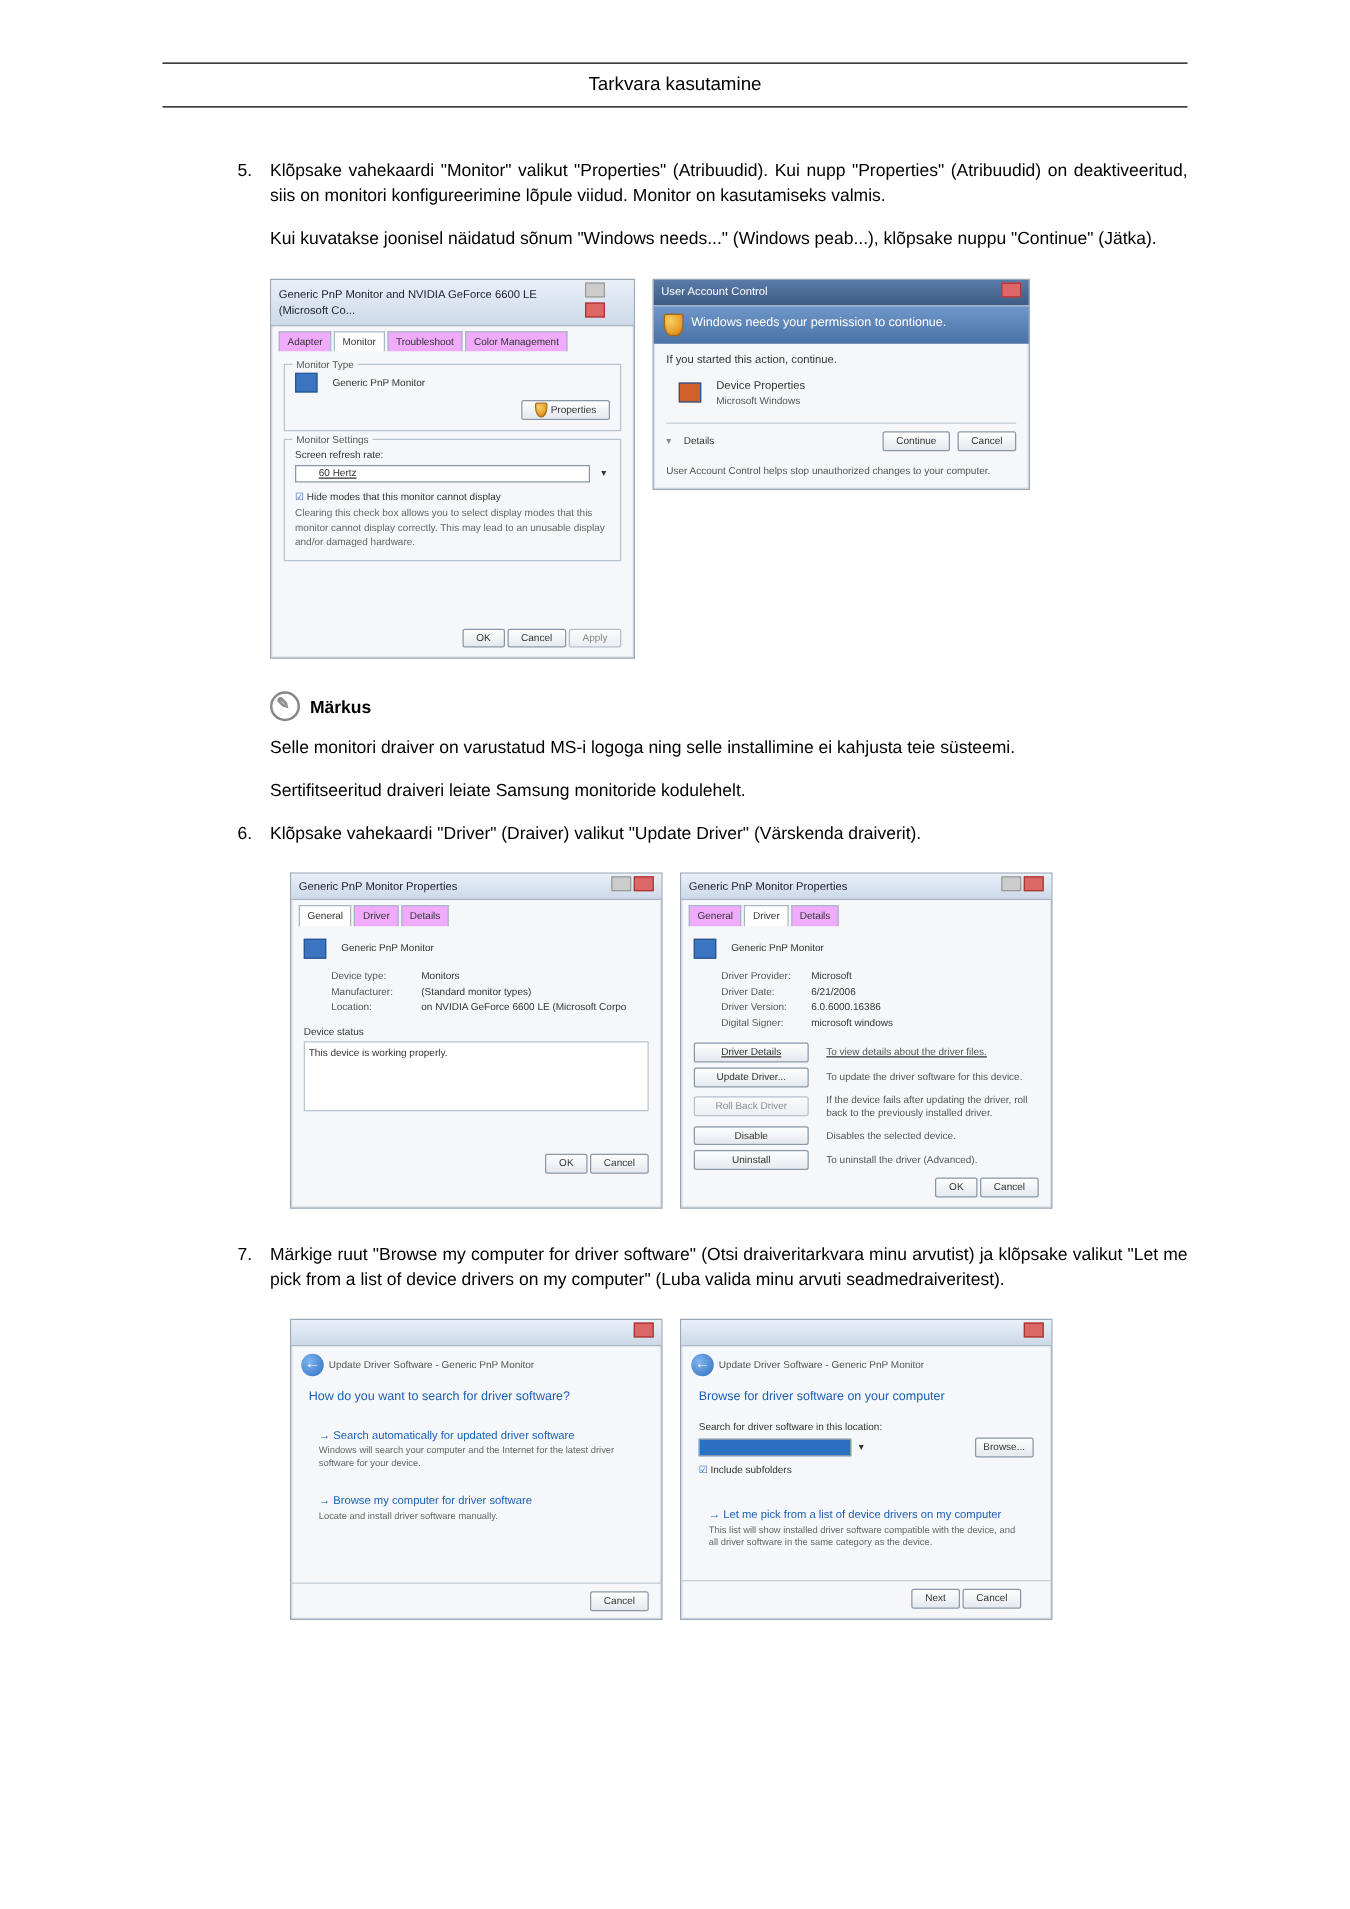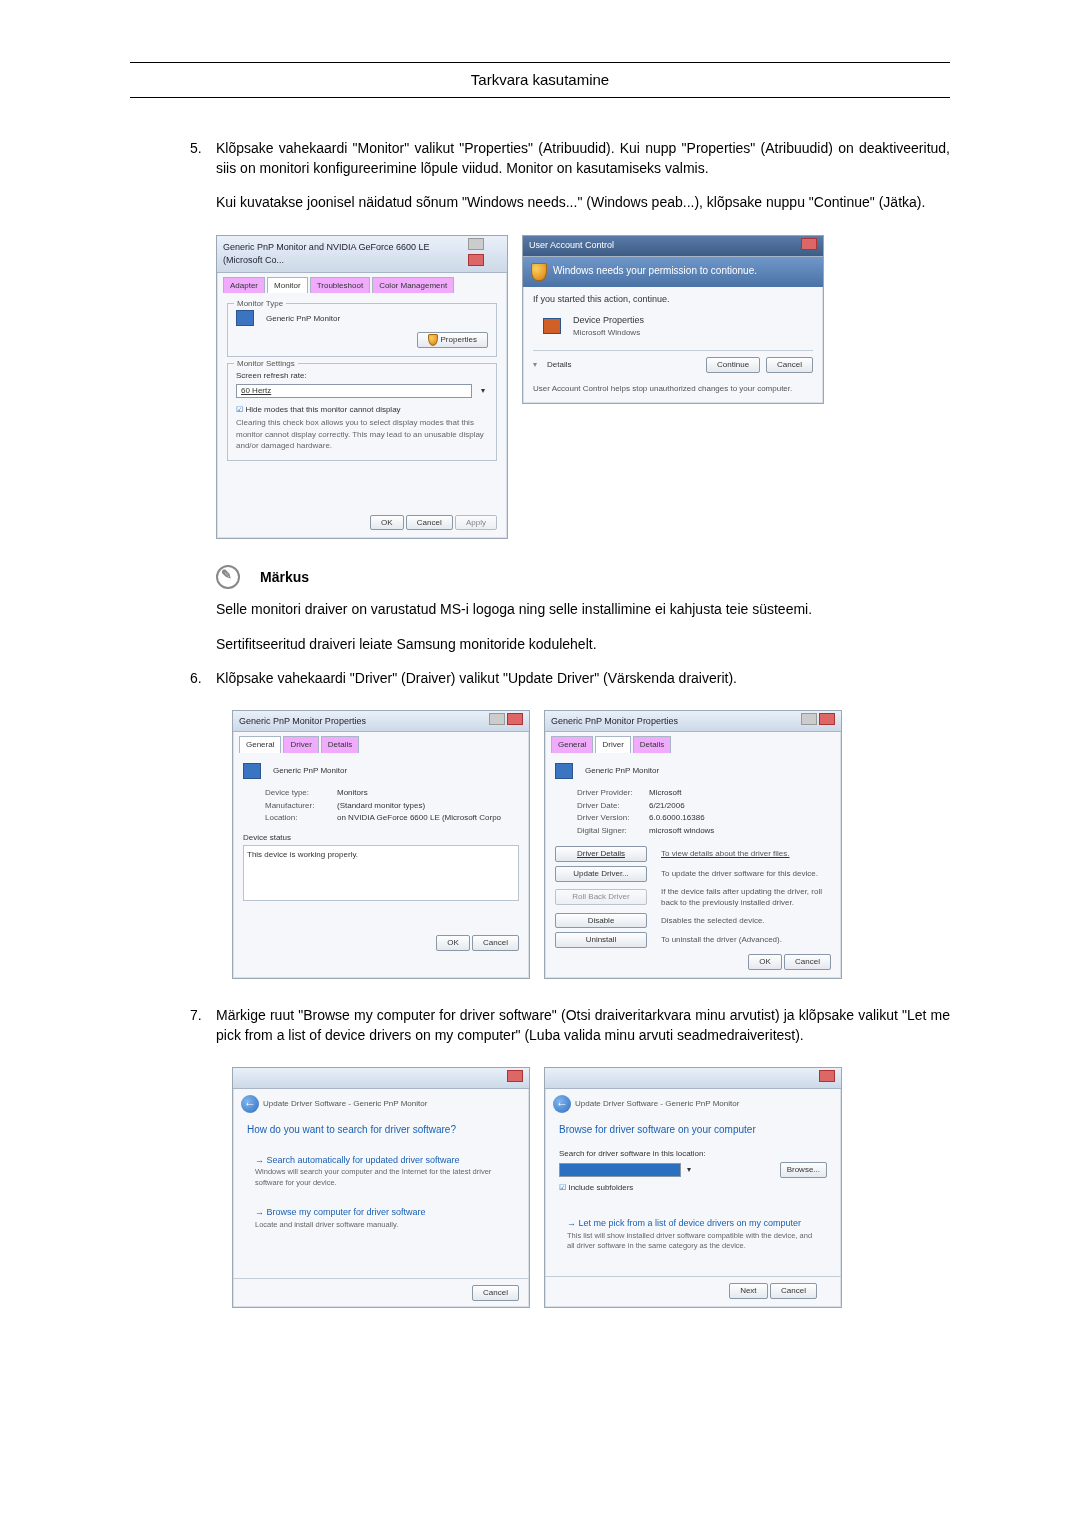--- a/index.html
+++ b/index.html
@@ -5,21 +5,21 @@
   body {
     margin: 0;
     font-family: Arial, Helvetica, sans-serif;
     background: #fff;
     color: #000;
     font-size: 14px;
     line-height: 1.45;
   }
   .page {
     width: 1080px;
-    margin: 12px auto;
+    margin: 0 auto;
     padding: 50px 0 60px;
     box-sizing: border-box;
   }
   .header-line {
     border-top: 1px solid #000;
     margin: 0 130px;
   }
   .header-title {
     text-align: center;
     font-size: 15px;
@@ -121,37 +121,37 @@
     font-size: 8px;
     background: linear-gradient(#fefefe, #e4e9ef);
     border: 1px solid #8a97a6;
     border-radius: 2px;
   }
   .btn.small { padding: 1px 6px; font-size: 8px; }
   .row { display: flex; gap: 6px; align-items: center; }
   .select {
     border: 1px solid #8a97a6;
     background: #fff;
-    padding: 0 4px;
+    padding: 0 18px;
     font-size: 8px;
     flex: 1;
     text-decoration: underline;
   }
   .status-textarea {
     border: 1px solid #b9c4d1;
     background: #fff;
     height: 48px;
     padding: 3px;
     font-size: 8px;
     margin-top: 2px;
   }
   .note-head {
     display: flex;
     align-items: center;
-    gap: 20px;
+    gap: 8px;
     margin: 10px 130px 10px 216px;
     font-weight: bold;
   }
   .note-icon {
     width: 20px; height: 20px;
     border: 2px solid #888;
     border-radius: 50%;
     position: relative;
   }
   .note-icon::after {

